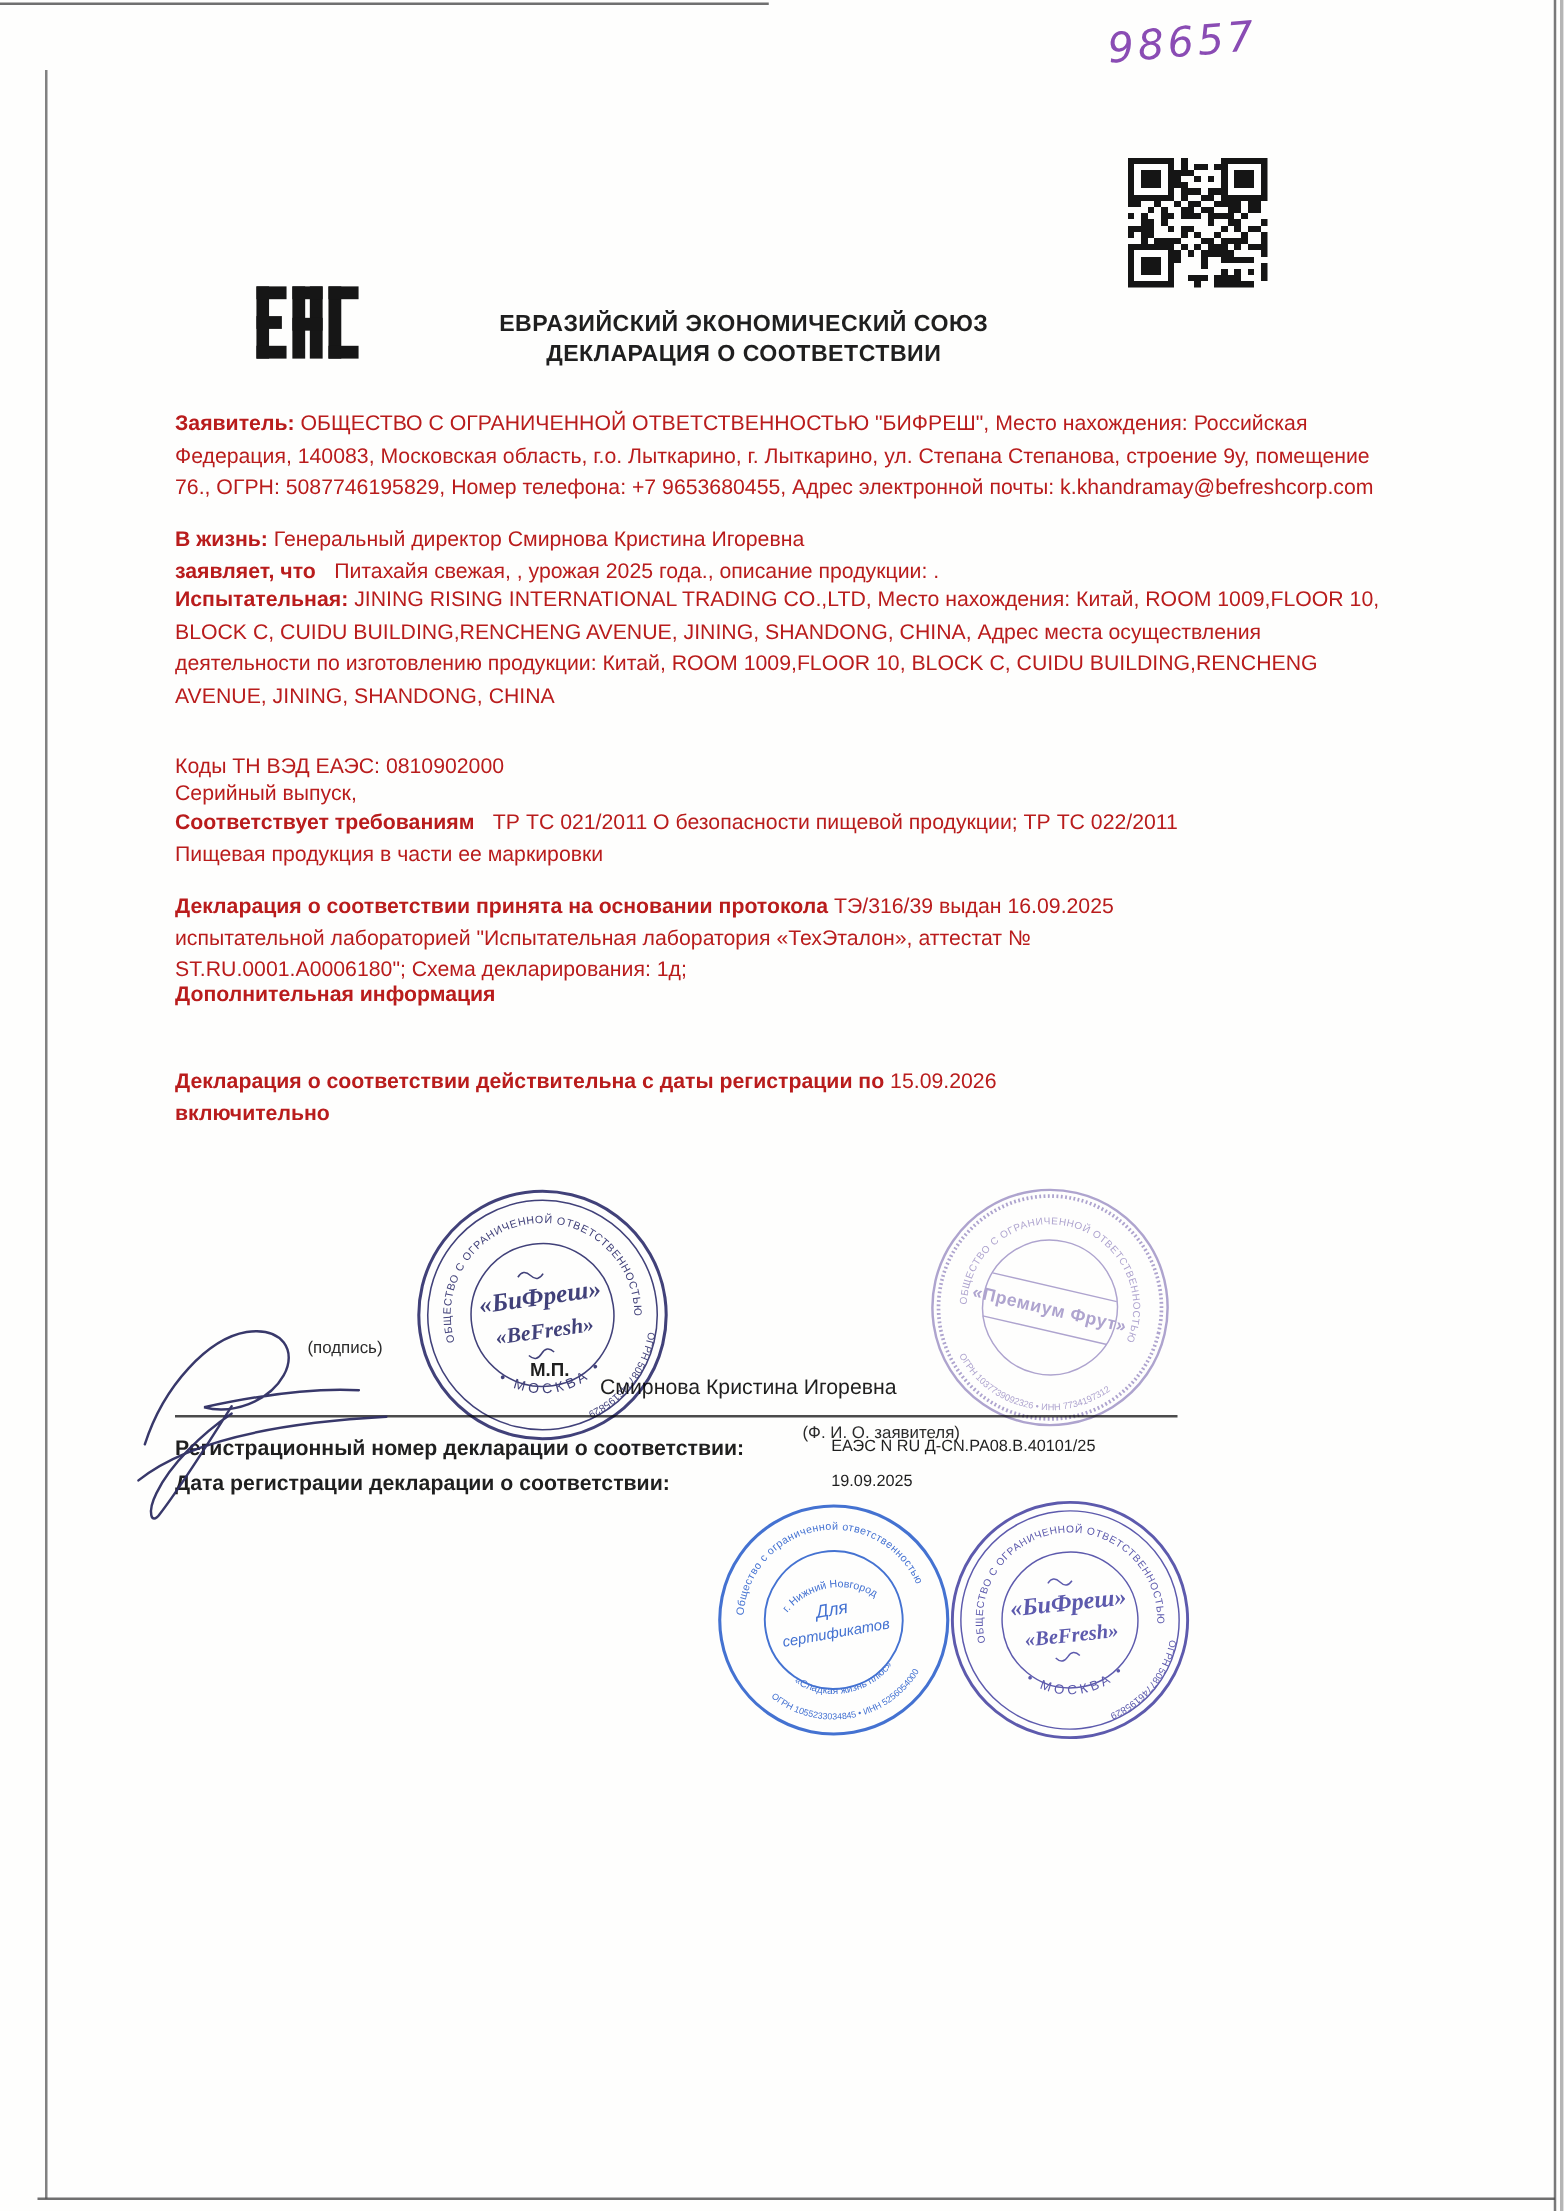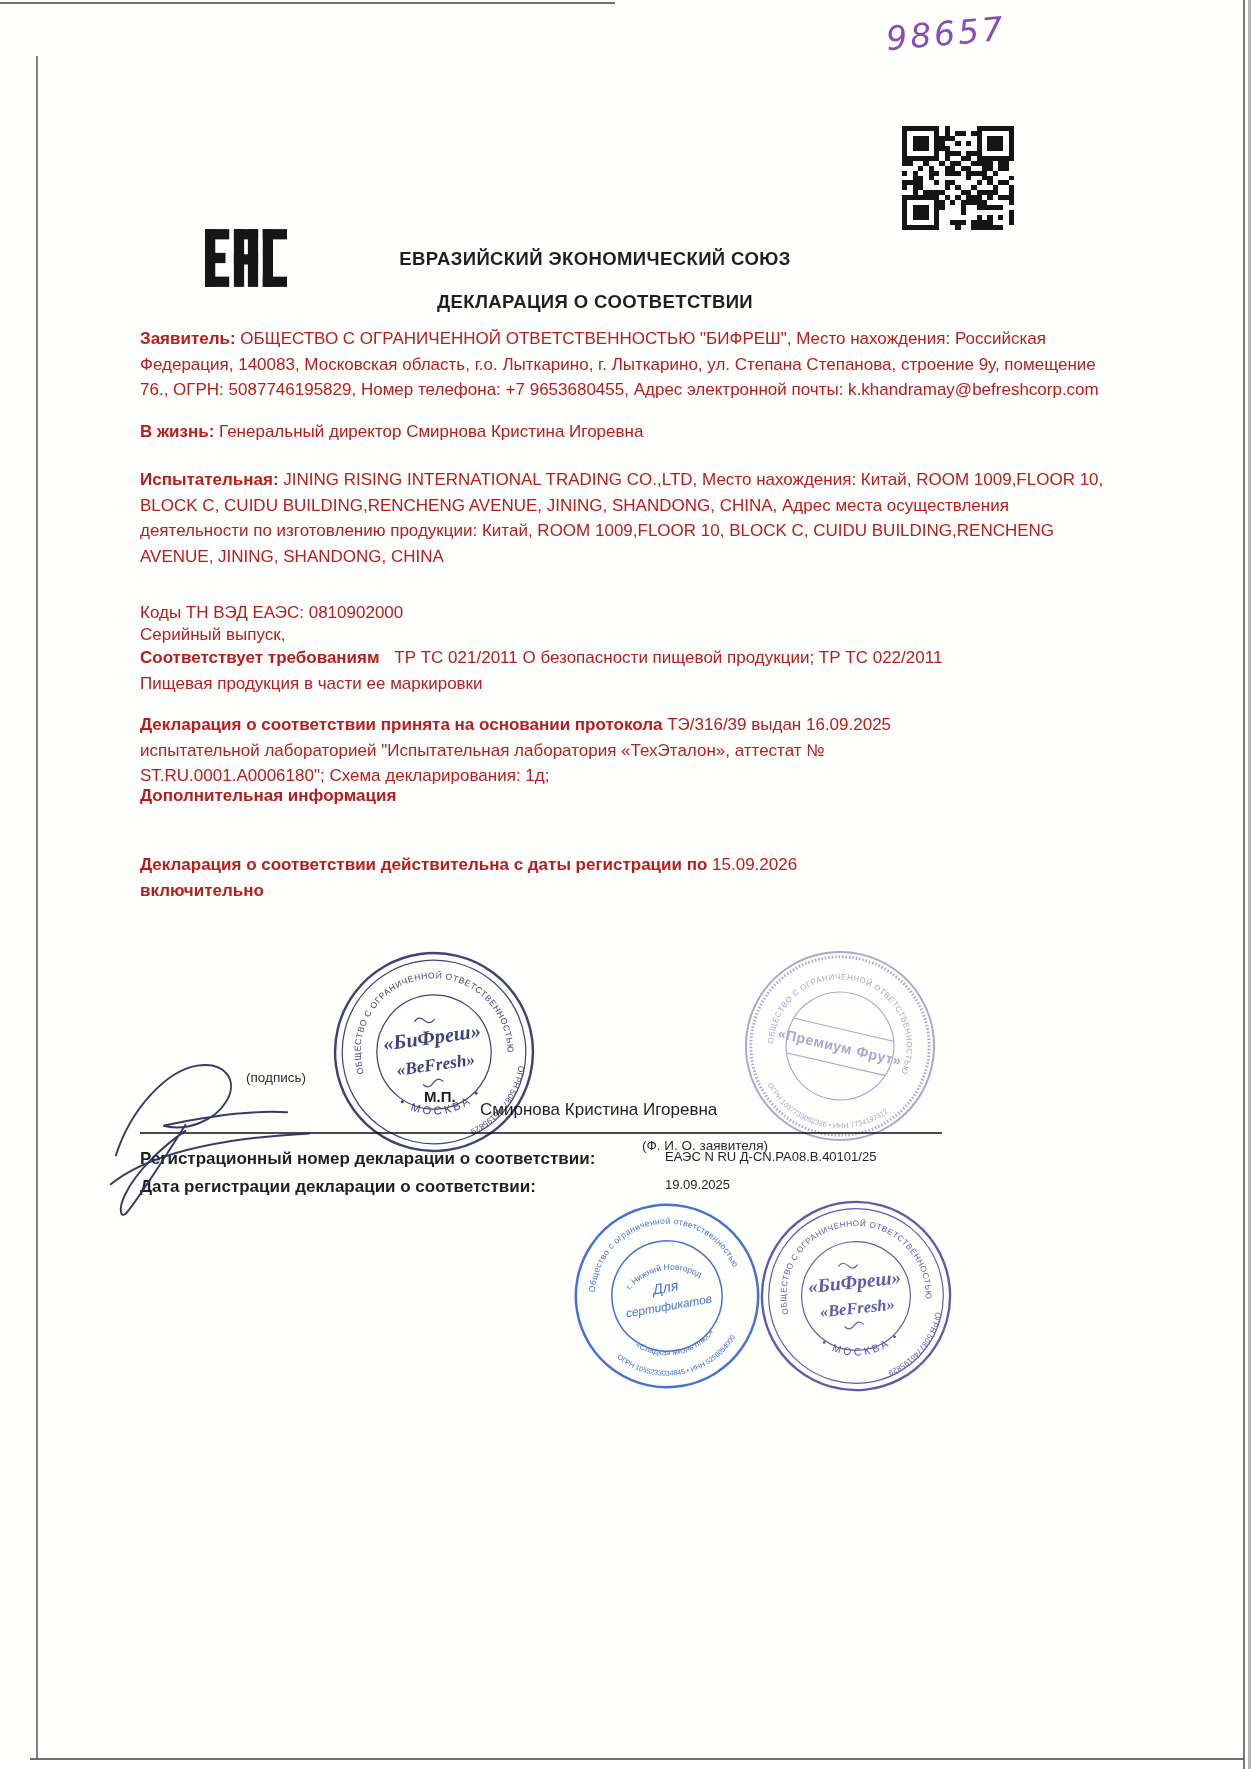--- a/index.html
+++ b/index.html
@@ -202,33 +202,37 @@
           <rect x="31" y="27" width="26" height="11"></rect>
         <rect x="62" y="0" width="11" height="62"></rect>
           <rect x="62" y="0" width="26" height="11"></rect>
           <rect x="62" y="51" width="26" height="11"></rect>
       </g>
     </svg>
   </div>
 
   <div class="abs titles" style="left:150px;top:248px;width:890px">
     <div class="title-line">ЕВРАЗИЙСКИЙ ЭКОНОМИЧЕСКИЙ СОЮЗ</div>
-    <div class="title-line" style="margin-top:21px">ДЕКЛАРАЦИЯ О СООТВЕТСТВИИ</div>
+    <div class="title-line" style="margin-top:2px">ДЕКЛАРАЦИЯ О СООТВЕТСТВИИ</div>
   </div>
 
   <p class="abs para" style="left:140px;top:326px;width:978px">
     <b>Заявитель:</b>
     <span>ОБЩЕСТВО С ОГРАНИЧЕННОЙ ОТВЕТСТВЕННОСТЬЮ "БИФРЕШ", Место нахождения: Российская Федерация, 140083, Московская область, г.о. Лыткарино, г. Лыткарино, ул. Степана Степанова, строение 9у, помещение 76., ОГРН: 5087746195829, Номер телефона: +7 9653680455, Адрес электронной почты: k.khandramay@befreshcorp.com</span>
   </p>
 
   <p class="abs para" style="left:140px;top:419px;width:978px">
     <b>В жизнь:</b>
     <span>Генеральный директор Смирнова Кристина Игоревна</span>
   </p>
 
+  <p class="abs para" style="left:140px;top:444px;width:978px">
+    <b>заявляет, что</b>
+    <span class="gap">Питахайя свежая, , урожая 2025 года., описание продукции: .</span>
+  </p>
 
   <p class="abs para" style="left:140px;top:467px;width:978px">
     <b>Испытательная:</b>
     <span>JINING RISING INTERNATIONAL TRADING CO.,LTD, Место нахождения: Китай, ROOM 1009,FLOOR 10, BLOCK C, CUIDU BUILDING,RENCHENG AVENUE, JINING, SHANDONG, CHINA, Адрес места осуществления деятельности по изготовлению продукции: Китай, ROOM 1009,FLOOR 10, BLOCK C, CUIDU BUILDING,RENCHENG AVENUE, JINING, SHANDONG, CHINA</span>
   </p>
 
 
   <p class="abs para" style="left:140px;top:600px;width:978px">
     <span>Коды ТН ВЭД ЕАЭС: 0810902000</span>
   </p>

